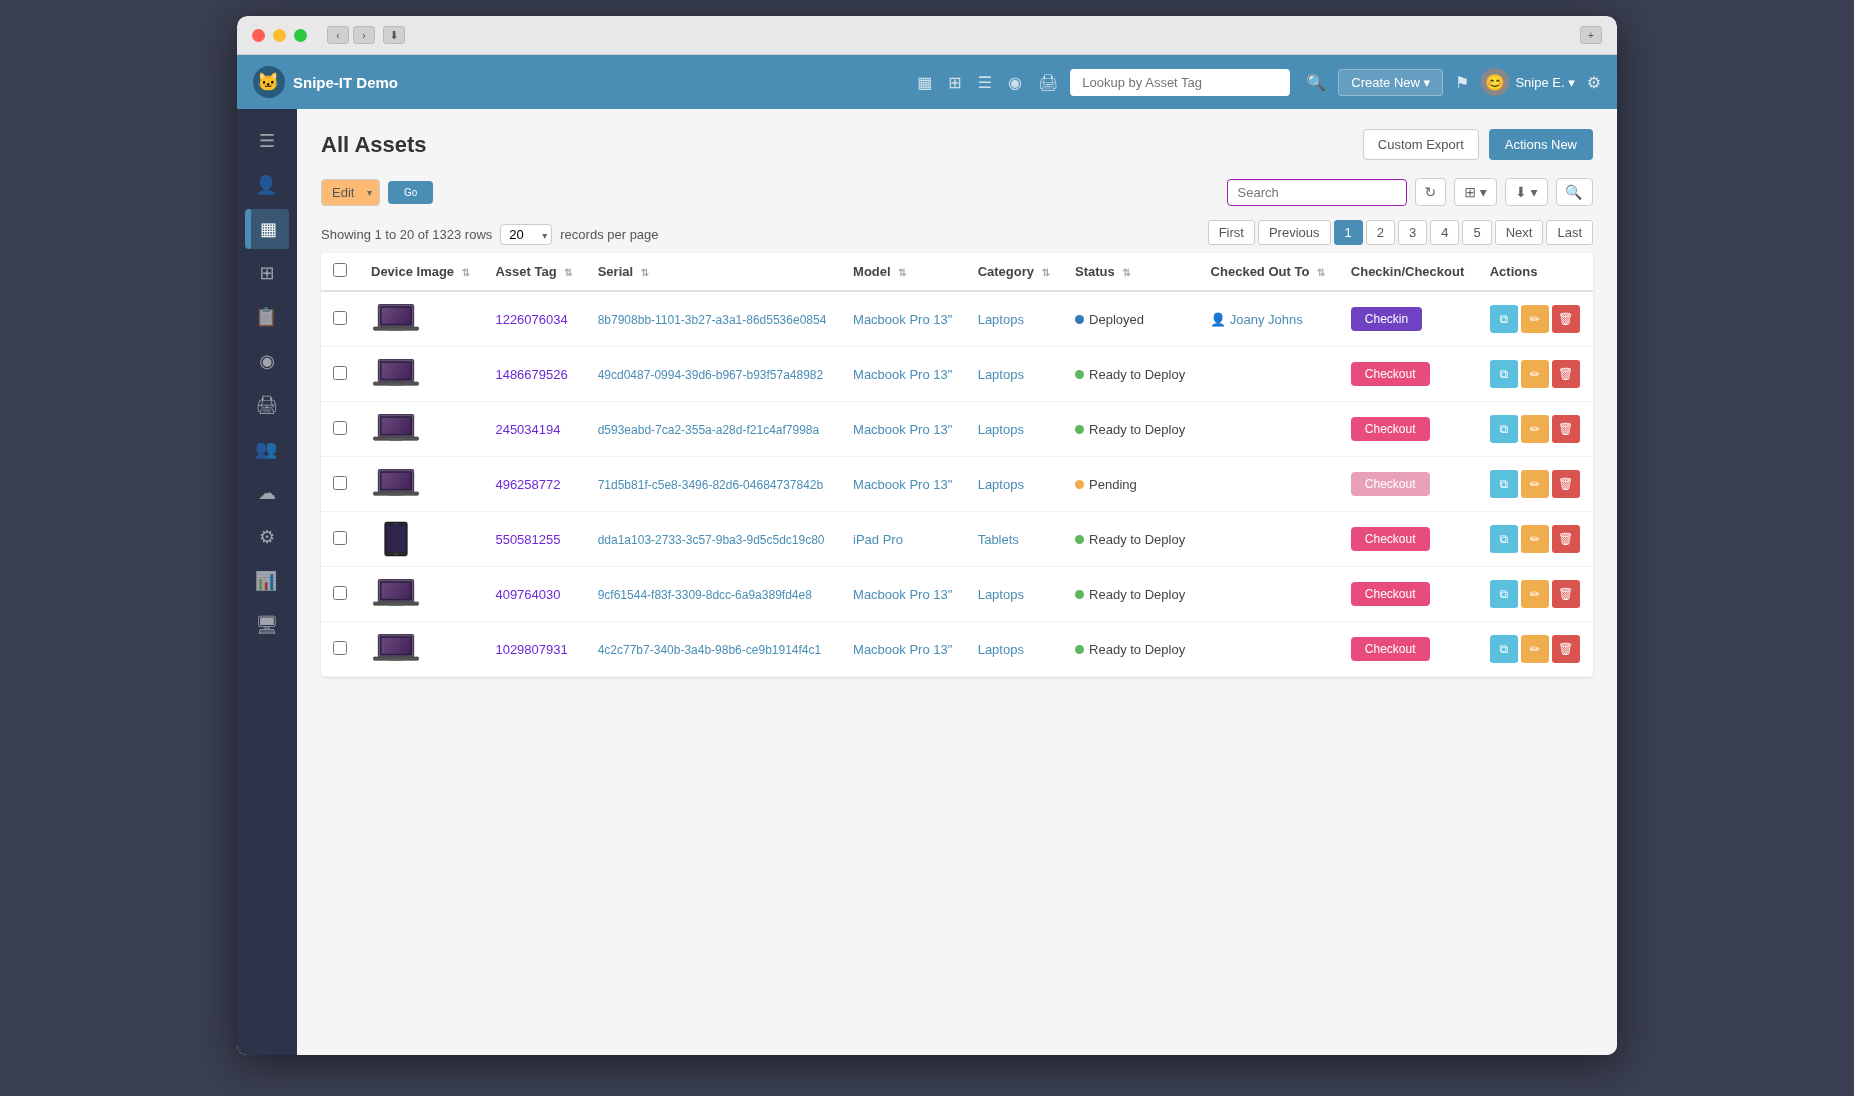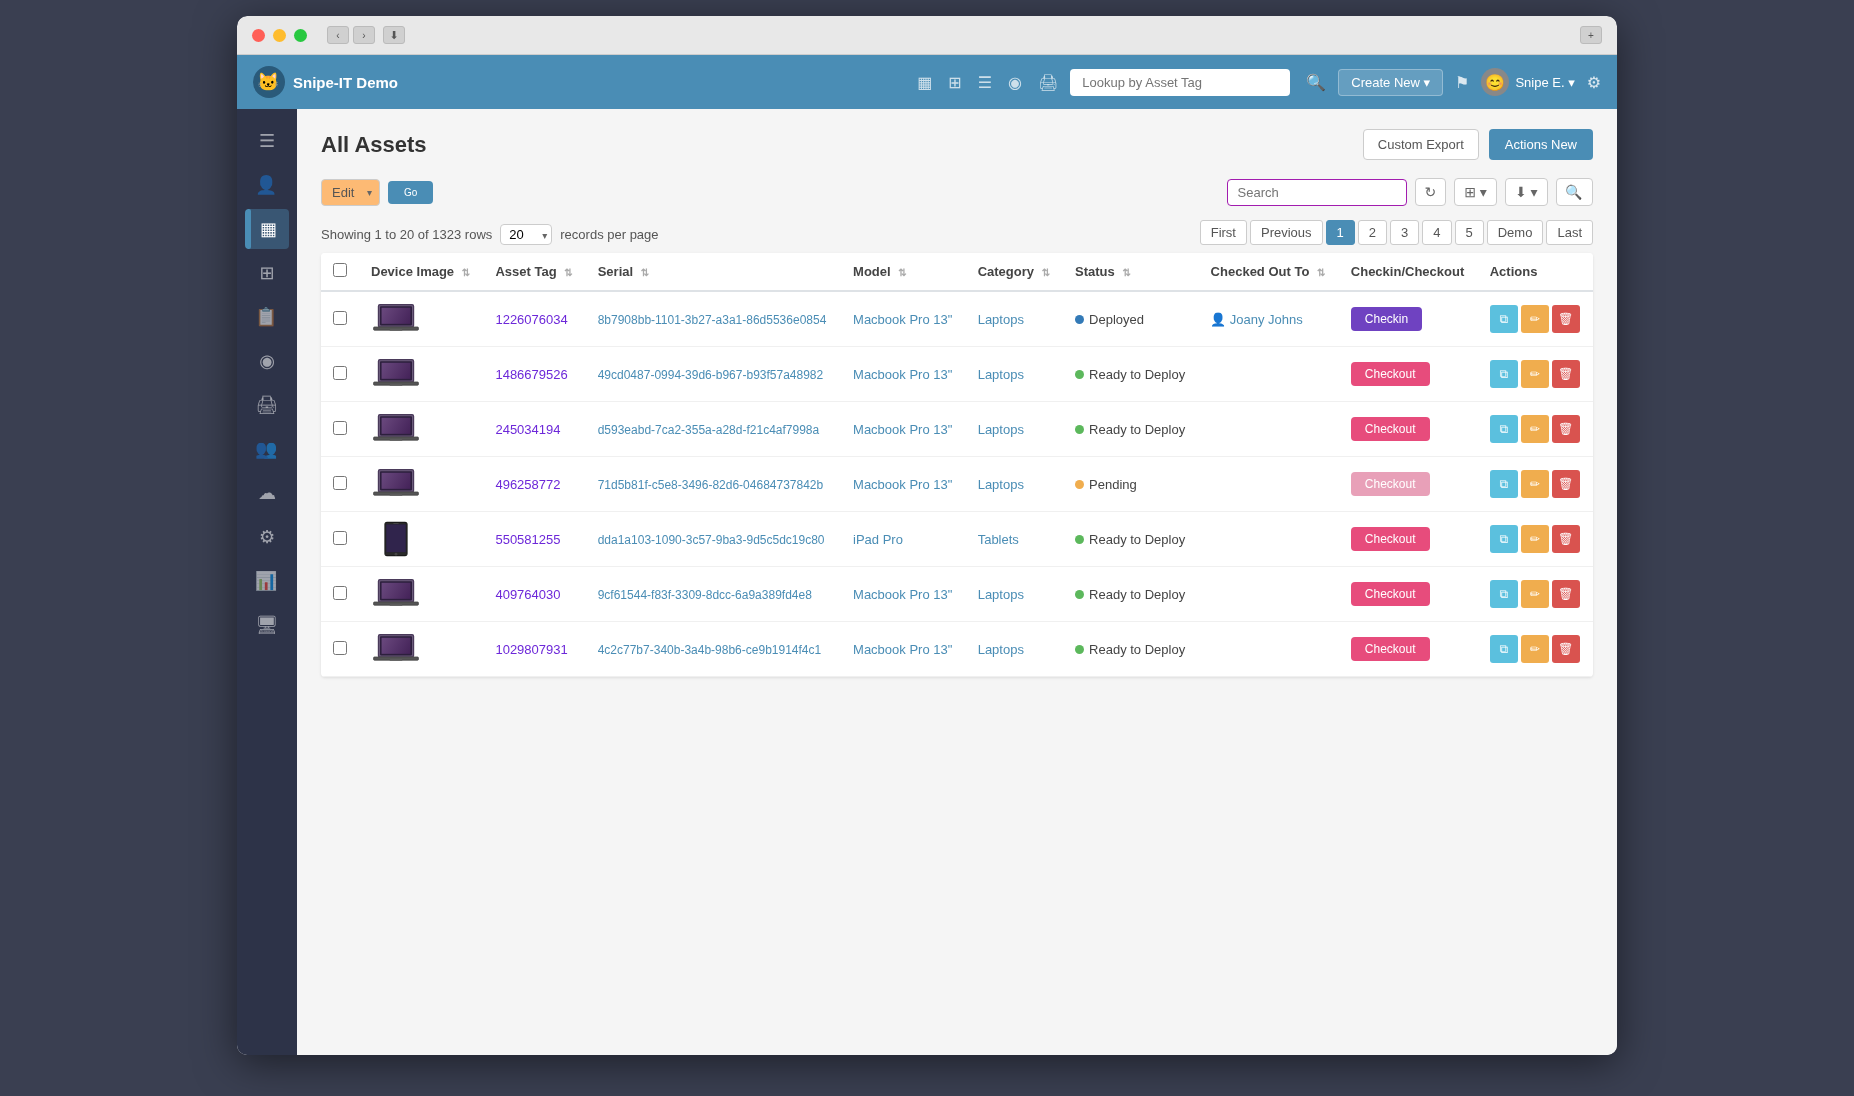--- a/index.html
+++ b/index.html
@@ -381,21 +381,21 @@
               <span>records per page</span>
             </div>
             <div class="pagination-controls">
               <button class="page-btn">First</button>
               <button class="page-btn">Previous</button>
               <button class="page-btn active">1</button>
               <button class="page-btn">2</button>
               <button class="page-btn">3</button>
               <button class="page-btn">4</button>
               <button class="page-btn">5</button>
-              <button class="page-btn">Demo</button>
+              <button class="page-btn">Next</button>
               <button class="page-btn">Last</button>
             </div>
           </div>
 
           <table class="assets-table">
             <thead>
               <tr>
                 <th style="width:36px;">
                   <input type="checkbox" class="checkbox" style="">
                 </th>
@@ -627,21 +627,21 @@
     <rect x="6" y="5" width="28" height="40" fill="#3a2a5a" opacity="0.7"></rect>
     <circle cx="20" cy="48" r="2" fill="#444"></circle>
     <rect x="16" y="3" width="8" height="1.5" rx="0.75" fill="#444"></rect>
   </svg>
                     </div>
     </td>
     <td>
       <a href="#" class="asset-tag-link">550581255</a>
     </td>
     <td>
-      <a href="#" class="serial-link">dda1a103-1090-3c57-9ba3-9d5c5dc19c80</a>
+      <a href="#" class="serial-link">dda1a103-2733-3c57-9ba3-9d5c5dc19c80</a>
     </td>
     <td>
       <a href="#" class="model-link">iPad Pro</a>
     </td>
     <td>
       <a href="#" class="category-link">Tablets</a>
     </td>
     <td>
       <span class="status-badge">
         <span class="status-dot dot-ready"></span>

